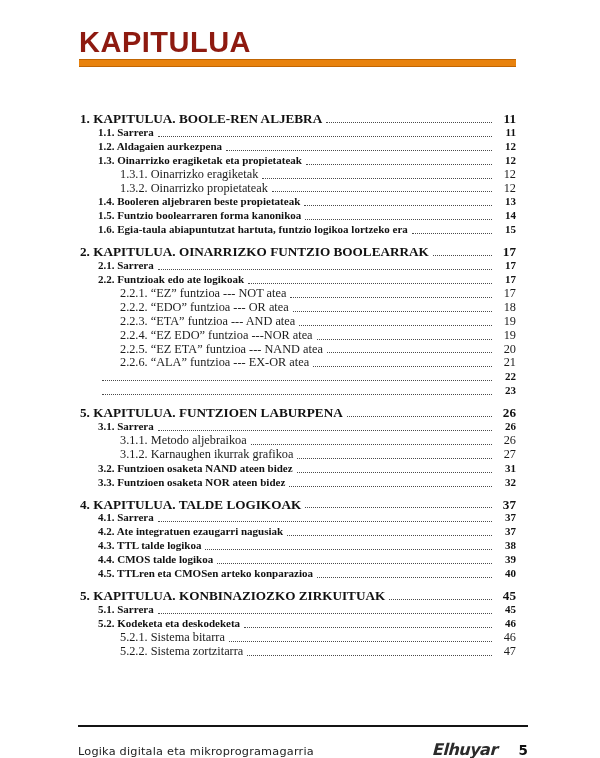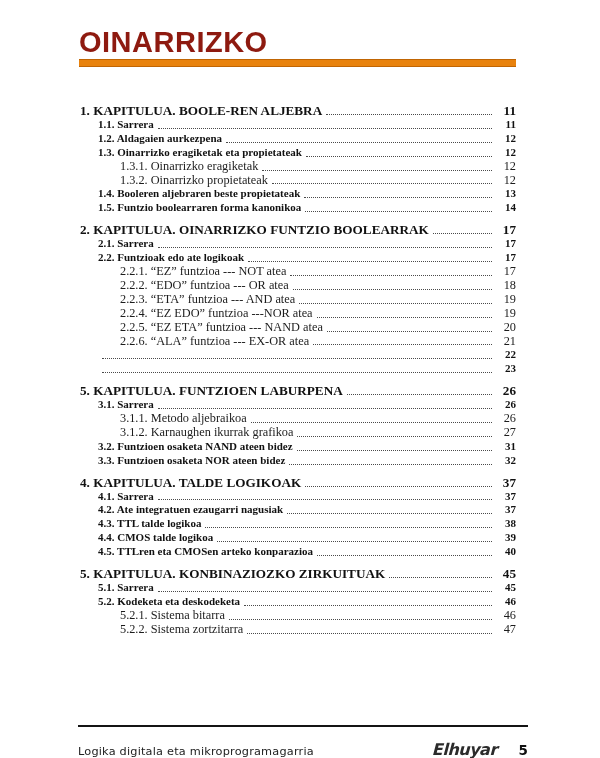--- a/index.html
+++ b/index.html
@@ -37,21 +37,21 @@
   }
 
   
   .toc {
     position: absolute;
     left: 80px;
     top: 104px;
     width: 436px;
   }
   .toc-chapter { margin-top: 8px; }
-  .toc-chapter:first-child { margin-top: 0; }
+  .toc-chapter:first-child { margin-top: 8px; }
   .toc-row {
     display: flex;
     align-items: flex-end;
     line-height: 13.9px;
     white-space: nowrap;
   }
   .toc-row.lvl0 { font-weight: bold; font-size: 13.2px; }
   .toc-row.lvl1 { font-weight: bold; font-size: 11px; padding-left: 18px; }
   .toc-row.lvl2 { font-weight: normal; font-size: 12.3px; padding-left: 40px; color: #1c1c1c; justify-content: center; }
   .leader {
@@ -103,21 +103,21 @@
     font-weight: bold;
     font-size: 13.5px;
     color: #111;
   }
 </style>
 </head>
 <body>
 
 <div class="page">
 
-  <h1 class="doc-title">OINARRIZKO</h1>
+  <h1 class="doc-title">KAPITULUA</h1>
   <div class="title-bar"></div>
 
   <div class="toc">
       <section class="toc-chapter">
         <div class="toc-row lvl0">
           <span class="toc-label">1. KAPITULUA. BOOLE-REN ALJEBRA</span>
           <span class="leader"></span>
           <span class="toc-page">11</span>
         </div>
         <div class="toc-row lvl1">
@@ -147,20 +147,25 @@
         </div>
         <div class="toc-row lvl1">
           <span class="toc-label">1.4. Booleren aljebraren beste propietateak</span>
           <span class="leader"></span>
           <span class="toc-page">13</span>
         </div>
         <div class="toc-row lvl1">
           <span class="toc-label">1.5. Funtzio boolearraren forma kanonikoa</span>
           <span class="leader"></span>
           <span class="toc-page">14</span>
+        </div>
+        <div class="toc-row lvl1">
+          <span class="toc-label">1.6. Egia-taula abiapuntutzat hartuta, funtzio logikoa lortzeko era</span>
+          <span class="leader"></span>
+          <span class="toc-page">15</span>
         </div>
       </section>
       <section class="toc-chapter">
         <div class="toc-row lvl0">
           <span class="toc-label">2. KAPITULUA. OINARRIZKO FUNTZIO BOOLEARRAK</span>
           <span class="leader"></span>
           <span class="toc-page">17</span>
         </div>
         <div class="toc-row lvl1">
           <span class="toc-label">2.1. Sarrera</span>

